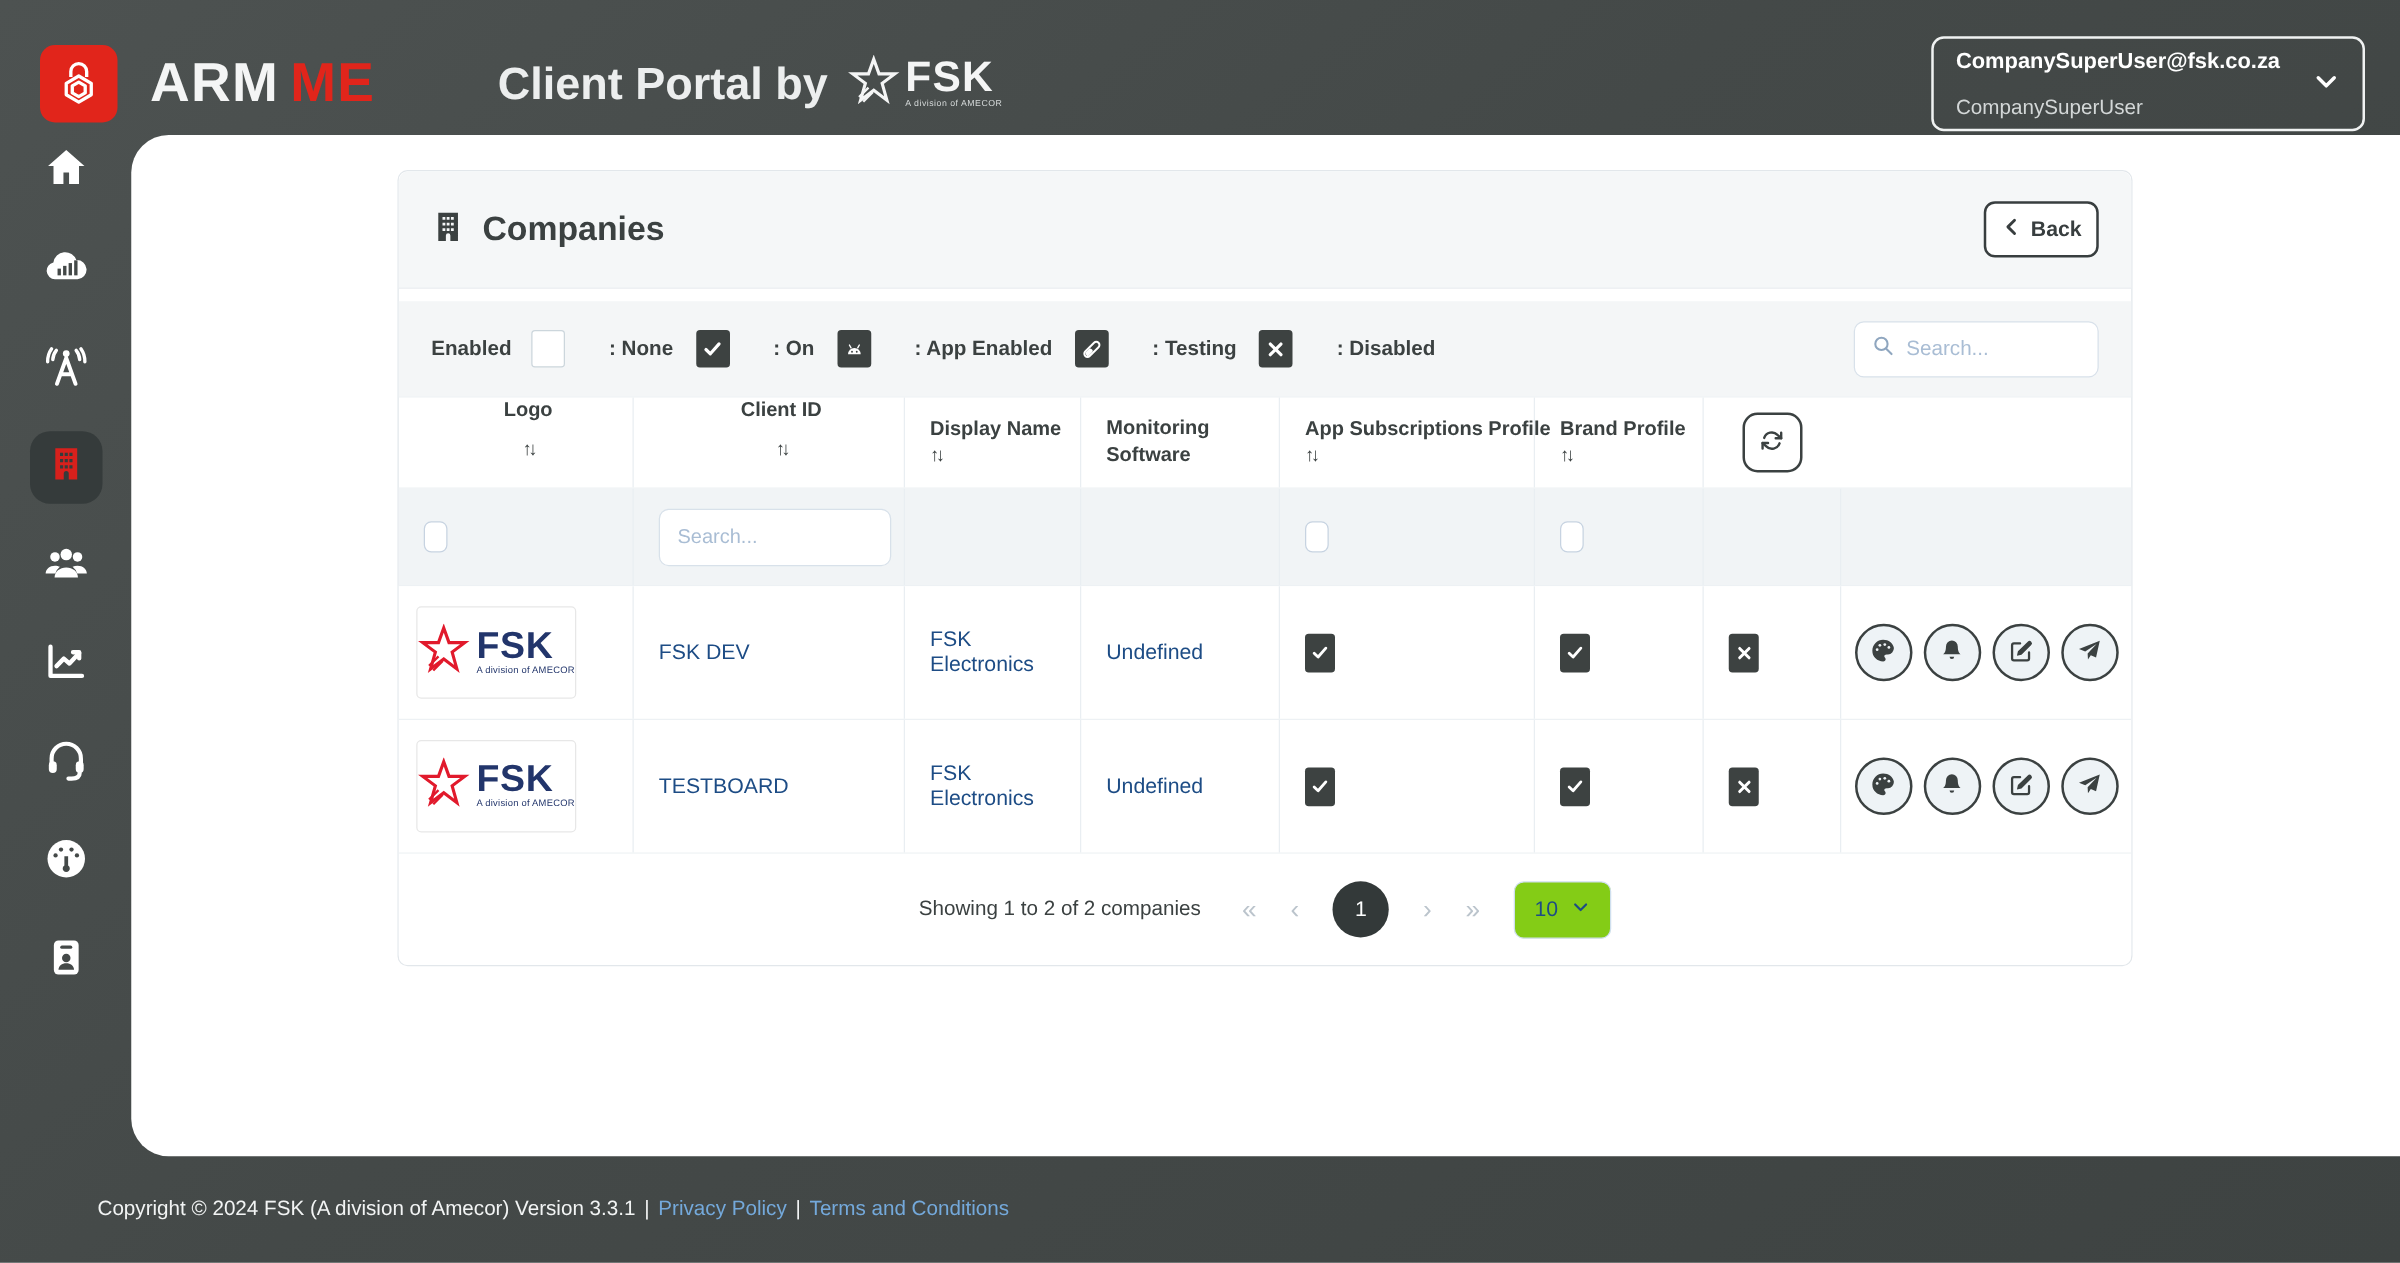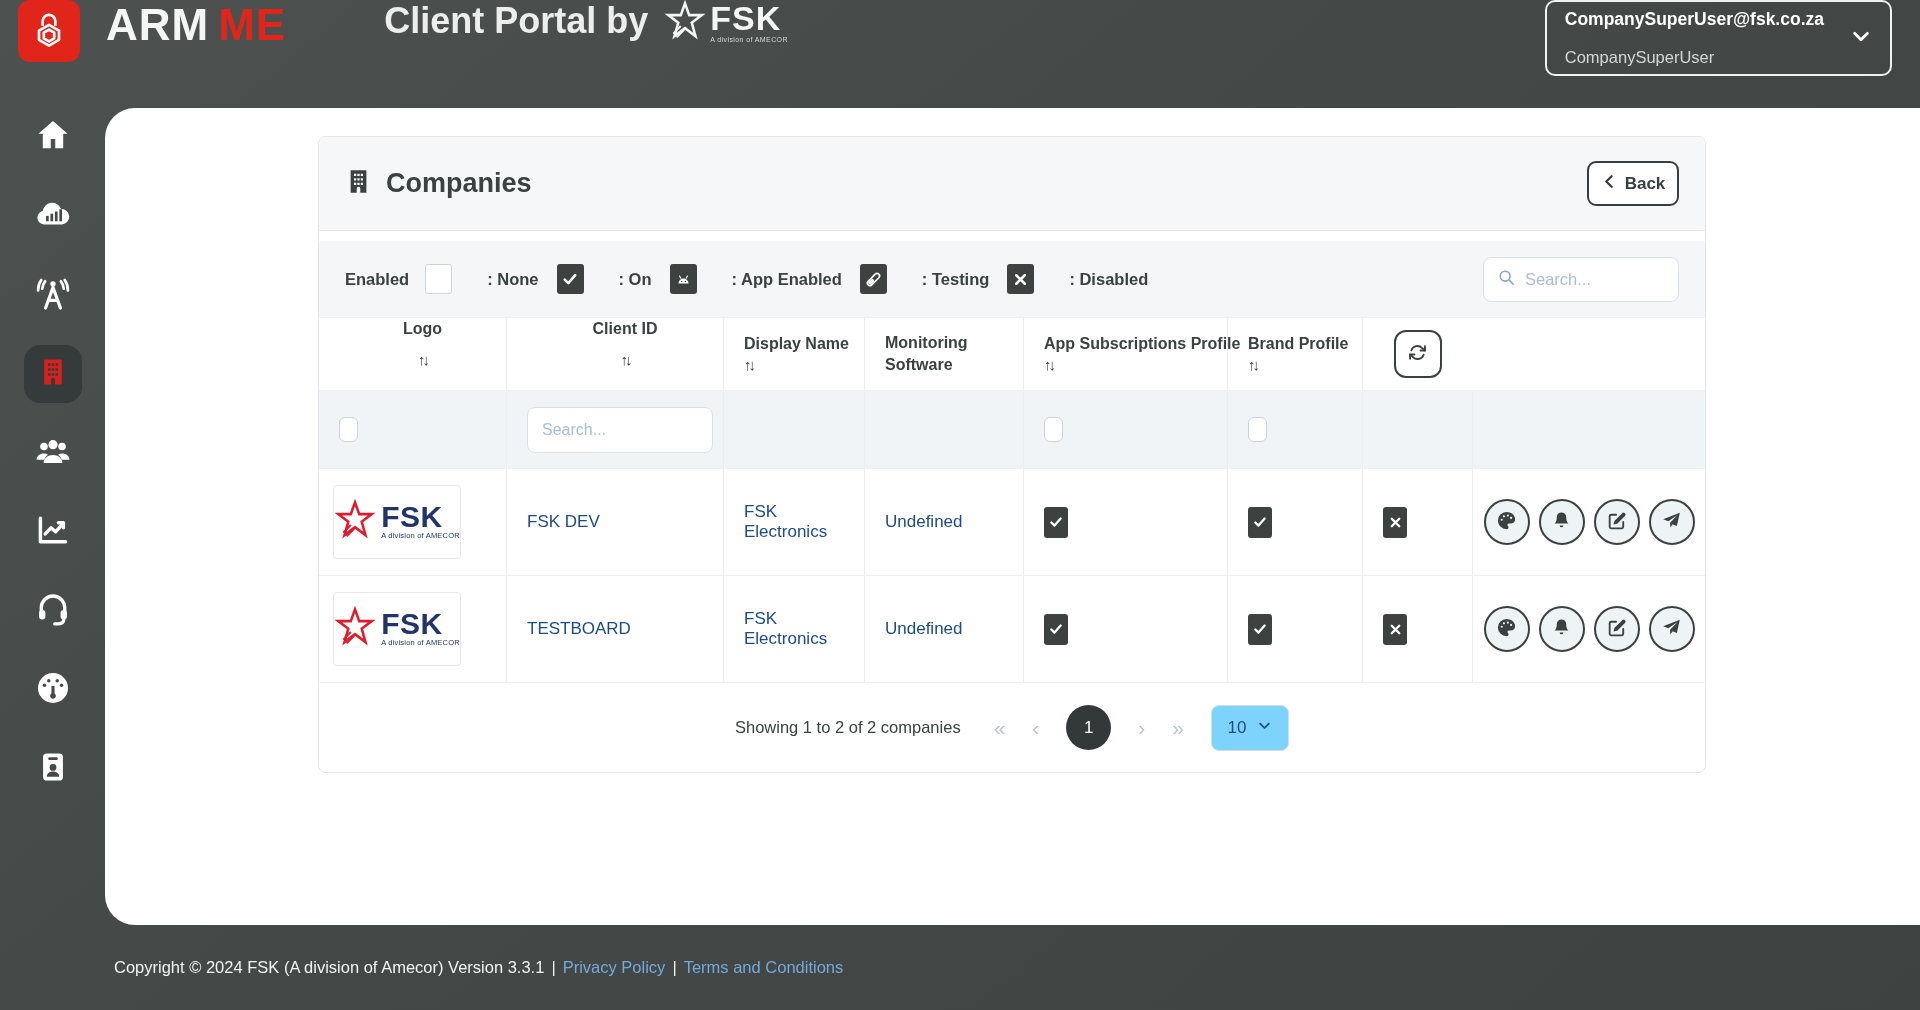--- a/index.html
+++ b/index.html
@@ -2,21 +2,21 @@
 <html><head>
 <meta charset="utf-8">
 <style>
   * { margin:0; padding:0; box-sizing:border-box; }
   html,body { width:1920px; height:1010px; overflow:hidden;
     font-family:"Liberation Sans", sans-serif;
     background:linear-gradient(140deg,#4d5251 0%,#444948 45%,#3e4342 100%); }
 
   
   .top-header { position:absolute; left:0; top:0; width:1920px; height:134px;
-    display:flex; align-items:flex-start; padding-left:18px; }
+    display:flex; align-items:center; padding-left:32px; }
   .app-logo { width:62px; height:62px; background:#e1251b; border-radius:12px;
     display:flex; align-items:center; justify-content:center; flex:0 0 auto; }
   .brand-word { margin-left:26px; font-size:44px; font-weight:800; letter-spacing:1px; display:flex; gap:9px; }
   .brand-arm { color:#f4f5f5; }
   .brand-me { color:#e1251b; }
   .portal-title { margin-left:98px; font-size:36px; font-weight:600; color:#eceeee; }
   .fsk-header-logo { margin-left:16px; display:flex; align-items:center; gap:4px; }
   .fsk-header-text { display:flex; flex-direction:column; align-items:flex-start; }
   .fsk-header-word { font-size:34px; font-weight:700; color:#f4f5f5; letter-spacing:1px; line-height:0.9; }
   .fsk-header-tag { font-size:7px; color:#d5d9d9; letter-spacing:.4px; margin-top:2px; }
@@ -96,27 +96,27 @@
   .circle-btn { width:46px; height:46px; border-radius:50%; border:2px solid #3b4141; background:#eef3f6;
     display:flex; align-items:center; justify-content:center; cursor:pointer; }
 
   
   .pagination-row { height:89px; display:flex; align-items:center; justify-content:center; gap:27px;
     background:#fff; border-radius:0 0 8px 8px; }
   .page-summary { font-size:16.5px; color:#3b4141; margin-right:6px; }
   .pg-nav { font-size:21px; color:#bbc4cc; cursor:pointer; user-select:none; }
   .pg-current { width:45px; height:45px; border-radius:50%; background:#333939; color:#fff;
     font-size:17px; display:flex; align-items:center; justify-content:center; cursor:pointer; }
-  .page-size-select { width:78px; height:46px; border:1px solid #cfdfee; border-radius:8px; background:#7dd3fc;
+  .page-size-select { width:78px; height:46px; border:1px solid #cfdfee; border-radius:8px; background:#84cc16;
     display:flex; align-items:center; justify-content:center; gap:11px; color:#1d4c85;
     font-size:17px; cursor:pointer; }
 
   
   .footer { position:absolute; left:0; bottom:0; width:1920px; height:85px;
-    display:flex; align-items:center; padding-left:114px; gap:7px;
+    display:flex; align-items:center; padding-left:78px; gap:7px;
     font-size:16.5px; color:#f2f4f4; }
   .footer a { color:#74a9db; text-decoration:none; cursor:pointer; }
 </style>
 </head>
 <body>
 
 <div class="top-header">
   <div class="app-logo">
     <span>
       <svg width="40" height="40" viewBox="0 0 24 24" fill="none" stroke="#fff" stroke-width="1.6" stroke-linejoin="round">

